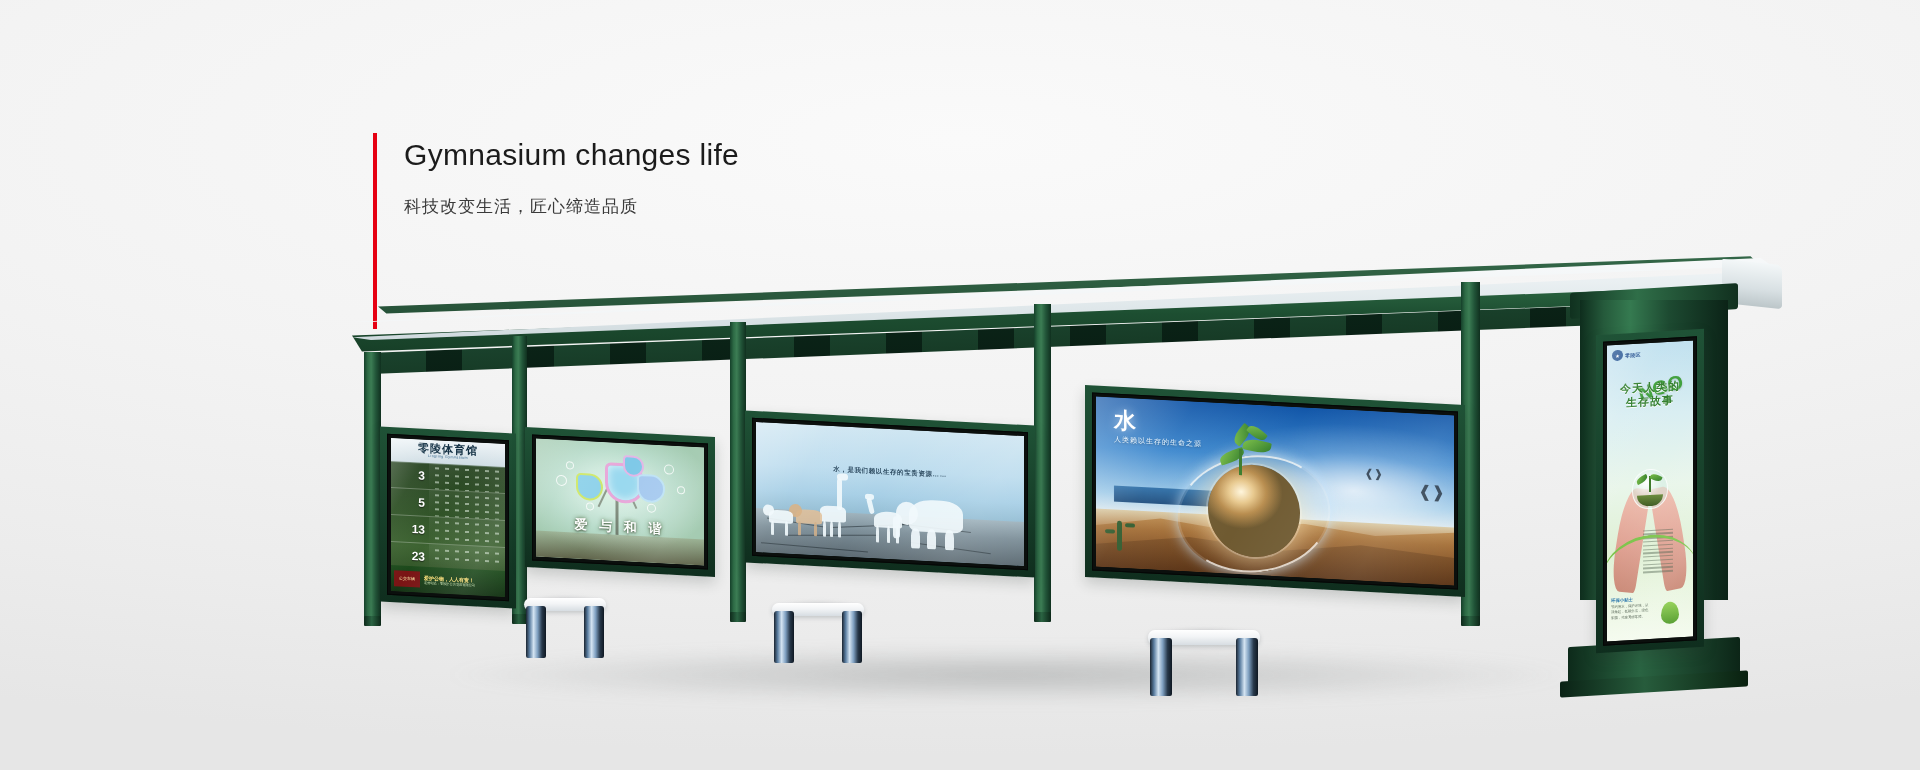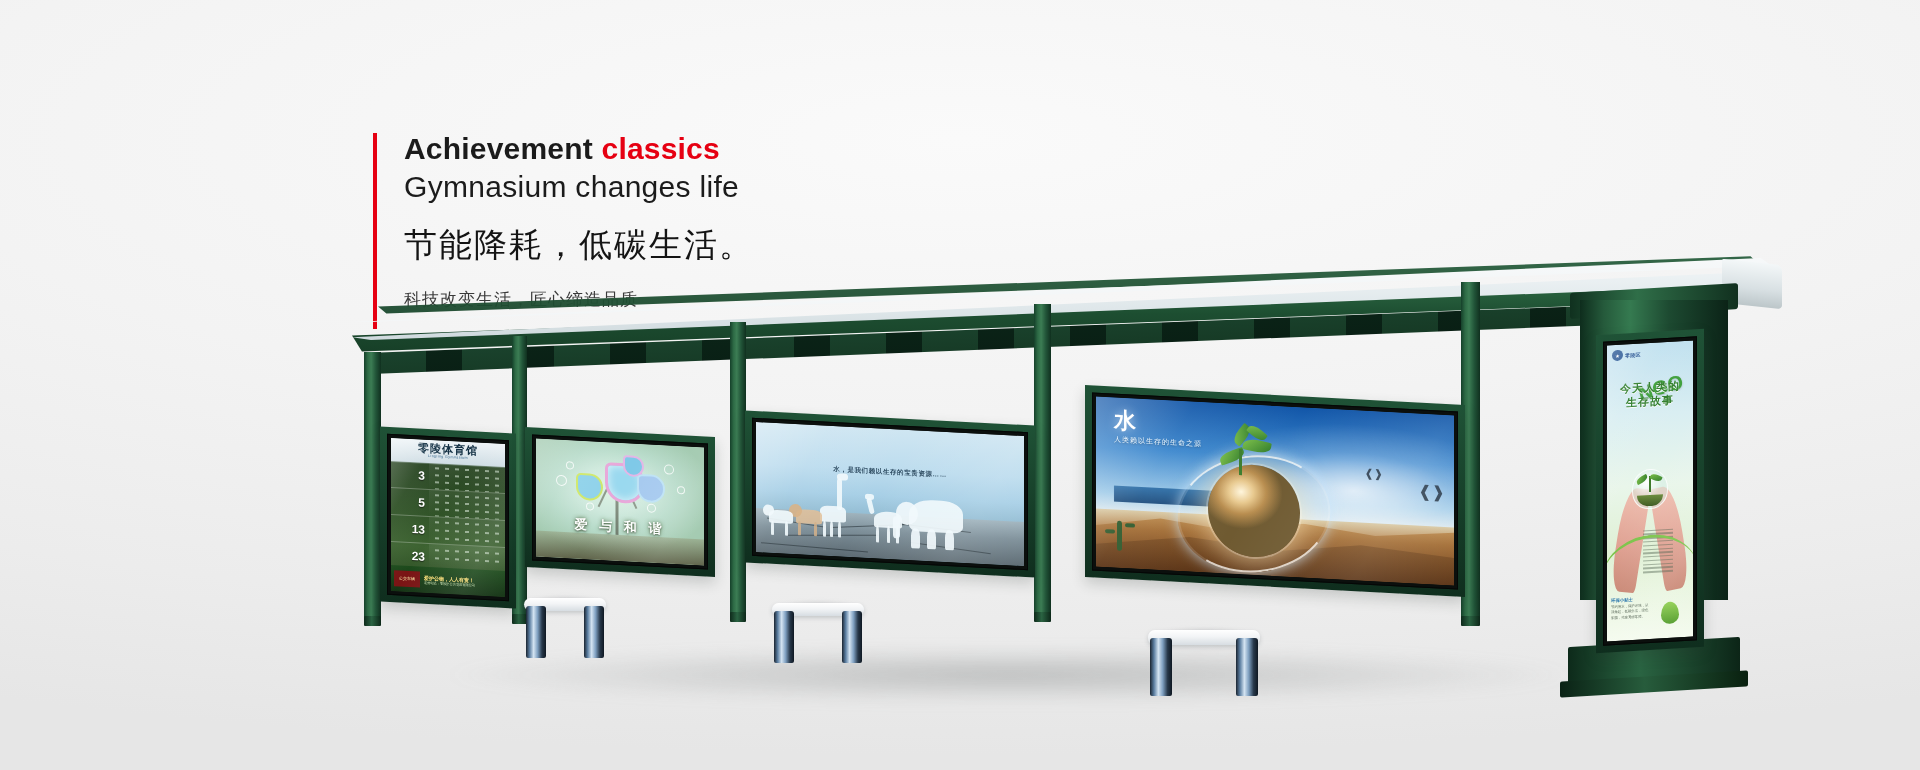--- a/index.html
+++ b/index.html
@@ -345,26 +345,21 @@
 </head>
 <body>
 
 <div id="stage">
 
   <div class="floor-shadow"></div>
 
   <div id="headline">
     <div class="rule"></div>
     <div class="lines">
-      <div class="hl-1">
-        <span>Achievement</span>
-        <span class="red">classics</span>
-      </div>
       <div class="hl-2">Gymnasium changes life</div>
-      <div class="hl-3">节能降耗，低碳生活。</div>
       <div class="hl-4">科技改变生活，匠心缔造品质</div>
     </div>
   </div>
 
   <div id="shelter">
 
     <div class="fascia-rear"></div>
     <div class="slats">
       <div class="slat" style="left:10px;top:-4px;"></div>
       <div class="slat-dark" style="left:66px;top:-6px;"></div>

